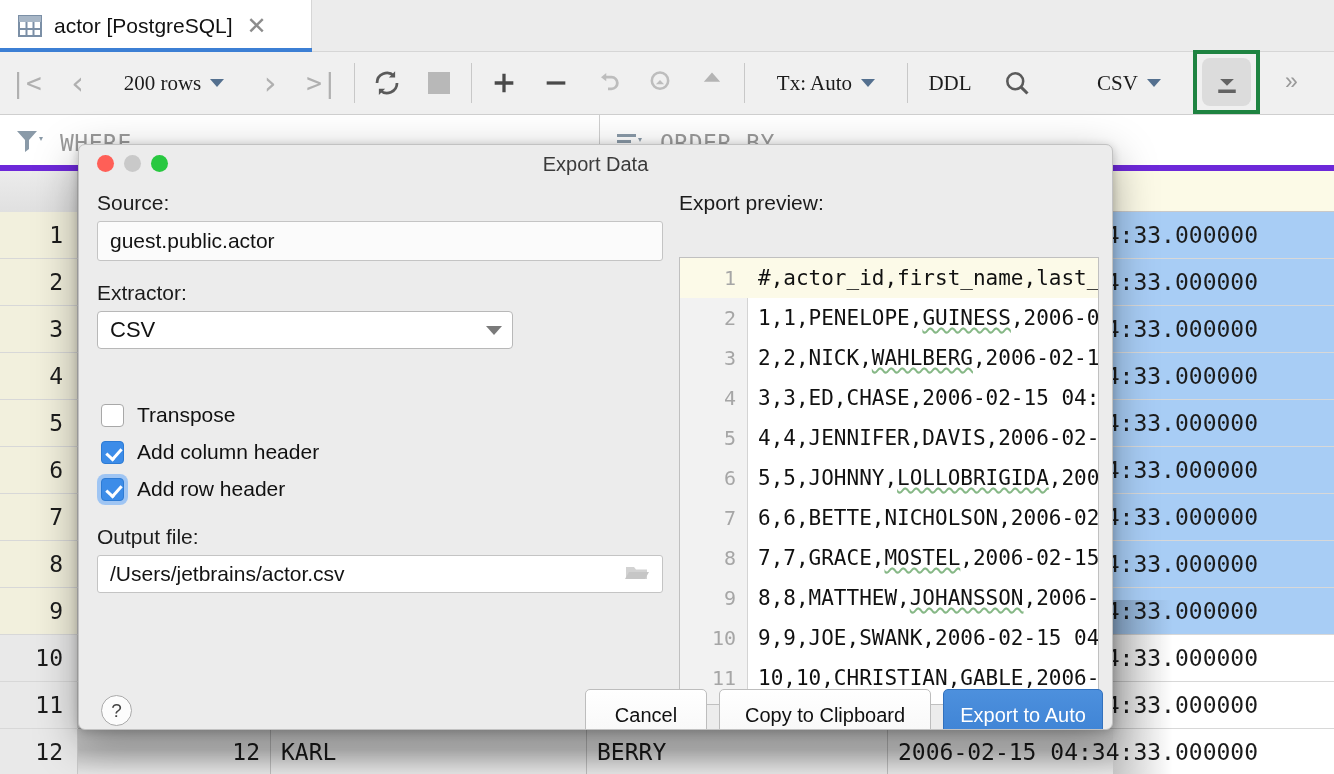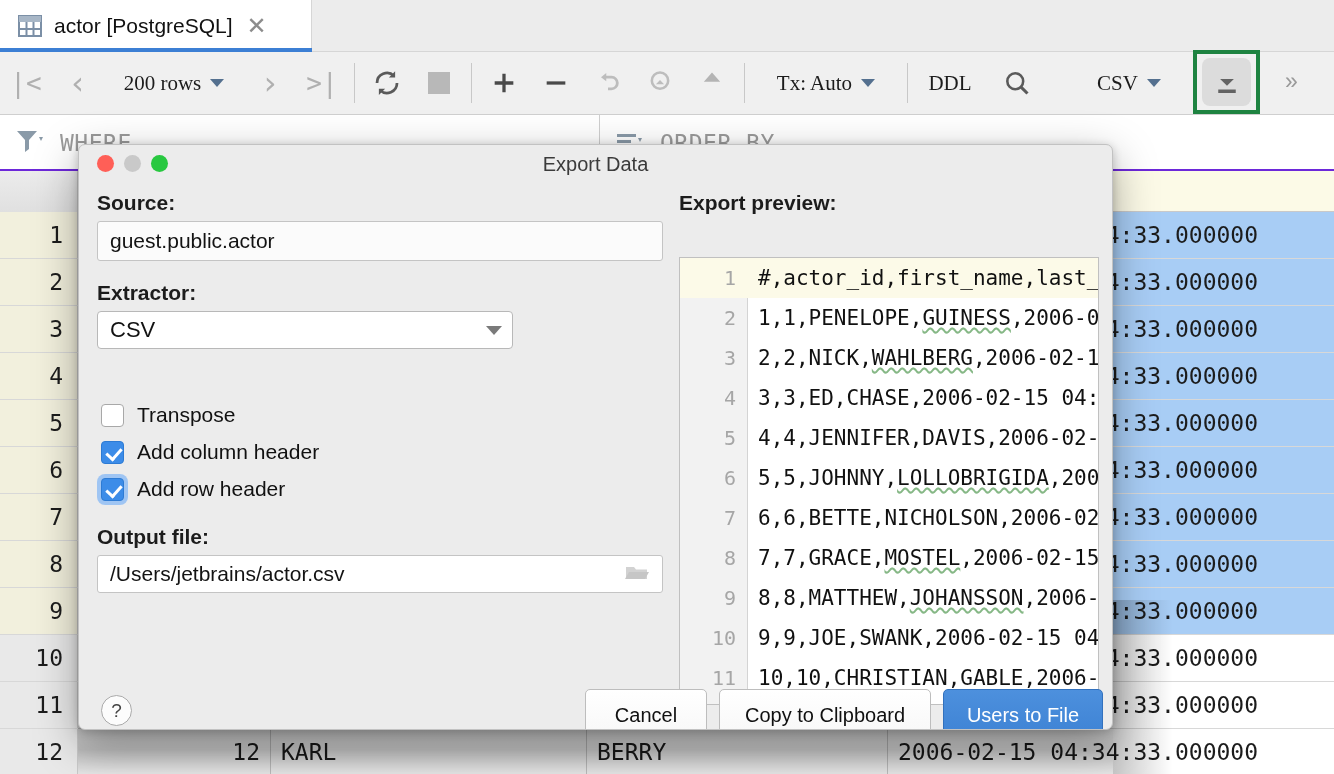--- a/index.html
+++ b/index.html
@@ -80,21 +80,21 @@
   }
   .export-btn-bg {
     position: absolute; left: 1202px; top: 58px; width: 49px; height: 48px;
     background: #dcdcdc; border-radius: 8px;
   }
 
   
   .filterbar {
     position: absolute; left: 0; top: 115px; width: 1334px; height: 56px;
     background: #ffffff;
-    border-bottom: 2px solid #6d28d9;
+    border-bottom: 6px solid #6d28d9;
     display: flex;
   }
   .filter-pane {
     height: 56px; display: flex; align-items: center;
     border-right: 1px solid #cfcfcf;
   }
   .filter-pane.second { border-right: none; }
   .filter-label {
     font-size: 23px; color: #9a9a9a; letter-spacing: 0.5px; margin-left: 16px;
     font-family: "DejaVu Sans Mono", monospace;
@@ -172,21 +172,21 @@
   }
   .traffic { position: absolute; left: 18px; top: 10px; display: flex; gap: 10px; }
   .tl { width: 17px; height: 17px; border-radius: 50%; }
   .tl.red   { background: #ff5f57; }
   .tl.amber { background: #c9c9c9; }
   .tl.green { background: #28c840; }
 
   .dlg-body { position: absolute; left: 0; top: 38px; width: 100%; height: 548px; }
 
   .lbl {
-    position: absolute; font-size: 21px; color: #1c1c1c; font-weight: bold;
+    position: absolute; font-size: 21px; color: #1c1c1c;
   }
   .field {
     position: absolute; background: #fbfbfb;
     border: 1px solid #c4c4c4; border-radius: 3px;
     display: flex; align-items: center;
     font-size: 21px; color: #131313; padding: 0 12px;
   }
   .field.white { background: #ffffff; }
   .combo {
     position: absolute; background: #ffffff;
@@ -583,16 +583,16 @@
             <div class="pv-line" style="top: 440px;">
               <div class="pv-num" style="top: 0px;">12</div>
               <div class="pv-text" style="top: 0px;"></div>
             </div>
           </div>
       </div>
 
       <div class="helpbtn">?</div>
       <div class="btn" style="left:506px; width:122px;">Cancel</div>
       <div class="btn" style="left:640px; width:212px;">Copy to Clipboard</div>
-      <div class="btn primary" style="left:864px; width:160px;">Users to File</div>
+      <div class="btn primary" style="left:864px; width:160px;">Export to Auto</div>
     </div>
   </div>
 </div>
 
 </body></html>

